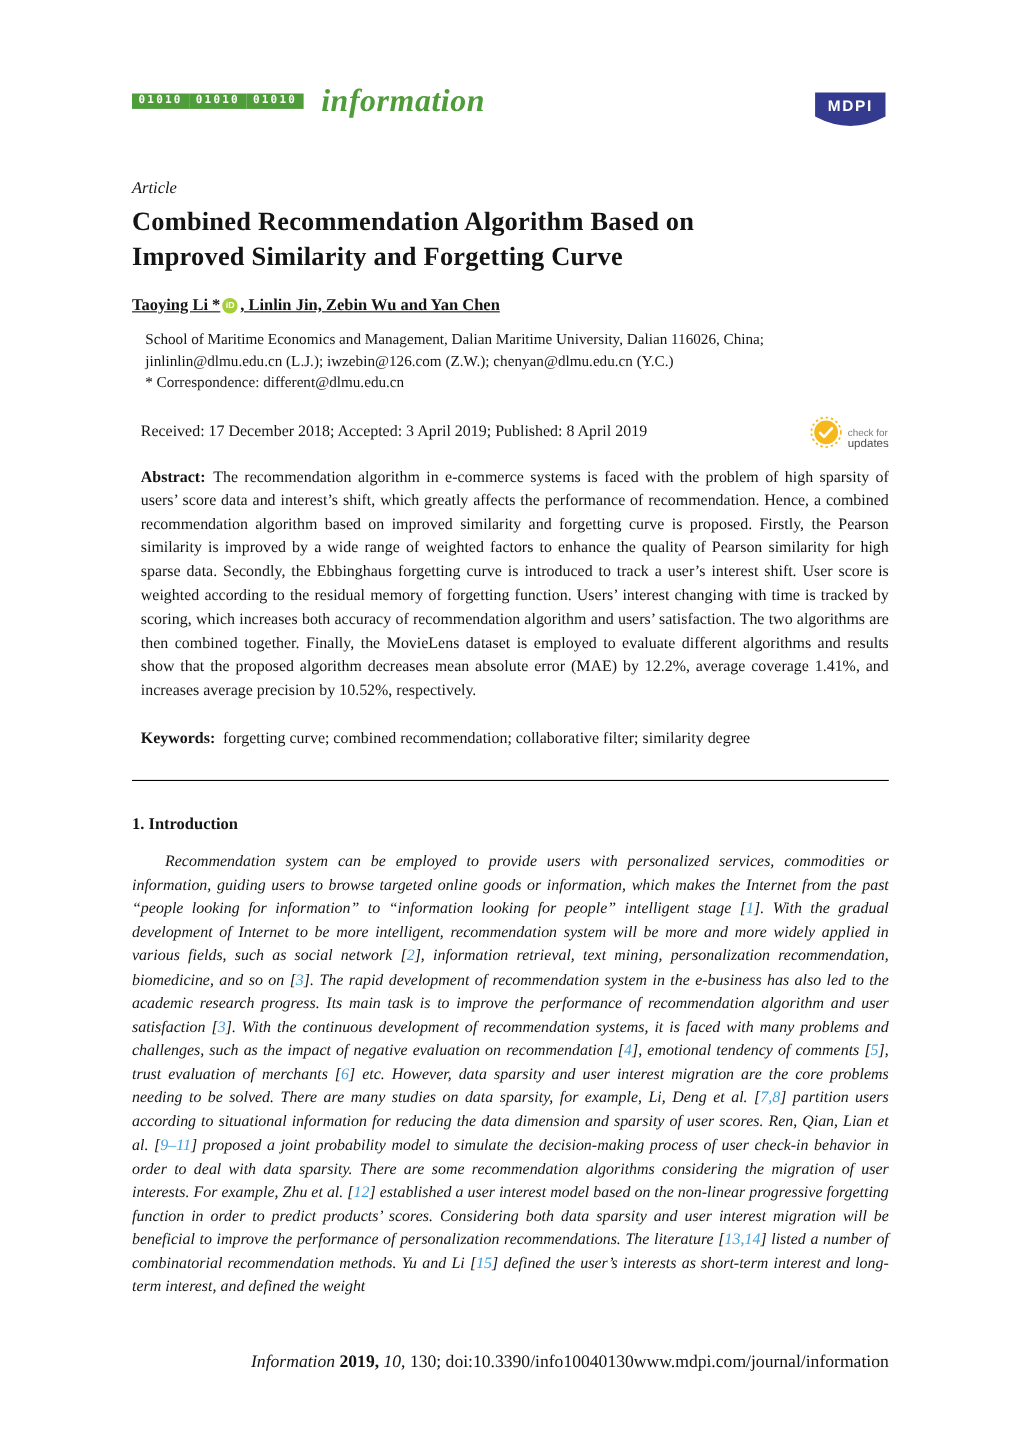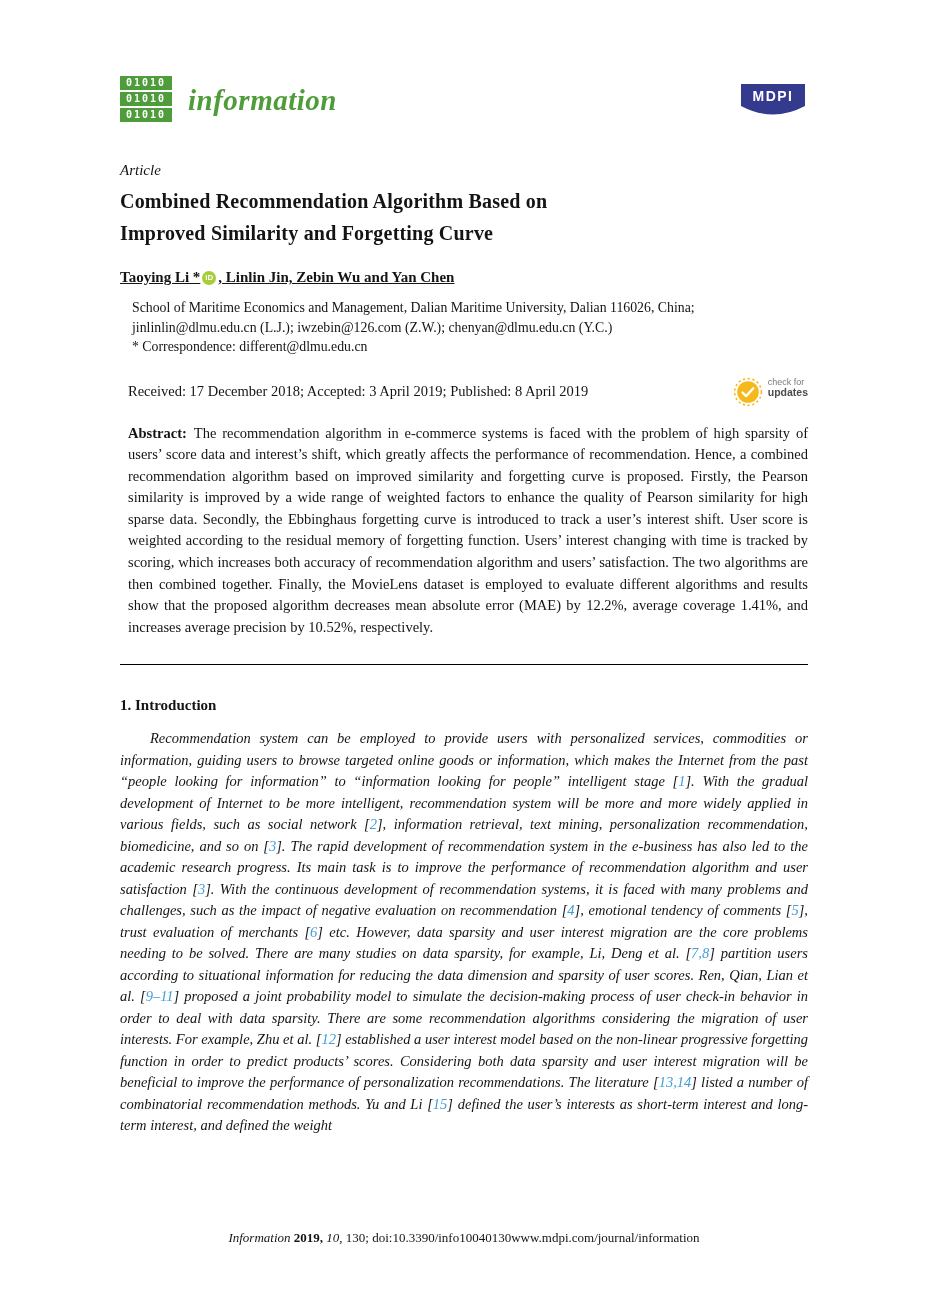--- a/index.html
+++ b/index.html
@@ -7,67 +7,67 @@
   .page {
     position:relative; width:925px; height:1309px; margin:0 auto;
     background:#ffffff; font-family:"Liberation Serif", serif; color:#141414;
     overflow:hidden;
   }
   .content { padding:0 117px 0 120px; }
 
   
   .masthead { display:flex; justify-content:space-between; align-items:flex-start; padding-top:76px; }
   .logo-group { display:flex; align-items:center; }
-  .binary-logo { display:flex; flex-direction:column; }
+  .binary-logo { display:flex; flex-direction:row; }
   .binary-row {
     background:#4f9c3a; color:#ffffff; font-family:"DejaVu Sans Mono", monospace;
     font-weight:bold; font-size:10px; line-height:12px; letter-spacing:2px;
     padding:1px 4px; margin-bottom:2px; width:52px; text-align:center;
   }
   .journal-name {
     margin-left:16px; color:#4f9c3a; font-style:italic; font-weight:bold;
     font-size:29px; letter-spacing:0.5px;
   }
   .mdpi-wrap { margin-top:6px; }
 
   
   .article-type { margin-top:34px; font-style:italic; font-size:15px; }
-  .paper-title { margin-top:6px; font-size:20px; font-weight:bold; line-height:32px; letter-spacing:0.2px; }
+  .paper-title { margin-top:6px; font-size:24px; font-weight:bold; line-height:32px; letter-spacing:0.2px; }
   .authors { margin-top:20px; font-weight:bold; font-size:15px;text-decoration:underline; }
   .orcid {
     display:inline-block; width:14px; height:14px; border-radius:50%;
     background:#a6ce39; color:#ffffff; font-family:"Liberation Sans", sans-serif;
     font-size:8px; font-weight:bold; text-align:center; line-height:14px;
     vertical-align:2px; margin:0 2px;
   }
   .meta-block { margin-top:12px; margin-left:12px; font-size:13.8px; line-height:19.5px; }
   .dates-row { margin-top:20px; margin-left:8px; display:flex; justify-content:space-between; align-items:center; font-size:14.5px; }
-  .check-badge { display:flex; align-items:flex-start; gap:5px; cursor:pointer; }
+  .check-badge { display:flex; align-items:flex-end; gap:5px; cursor:pointer; }
   .check-text { font-family:"Liberation Sans", sans-serif; line-height:10px; }
   .check-line1 { font-size:9px; color:#7a7a7a; }
-  .check-line2 { font-size:10.5px; font-weight:bold; color:#4c4c4e; }
+  .check-line2 { font-size:10.5px; font-weight:normal; color:#4c4c4e; }
 
   .abstract { margin-top:16px; margin-left:8px; text-align:justify; font-size:14.5px; line-height:21.6px; }
   .abstract b, .keywords b { margin-right:7px; }
   .keywords { margin-top:22px; margin-left:8px; text-align:justify; font-size:14.5px; line-height:21.6px; }
 
   .divider { margin-top:26px; border:none; border-top:1.2px solid #000; }
 
   .section-heading { margin-top:32px; font-weight:bold; font-size:15px; }
   .body-para {
     margin-top:14px; text-align:justify; font-size:14.5px; line-height:21.5px;
     text-indent:30px;
     font-style:italic;
   }
   .cite { color:#3f9fd8; }
 
   
   .footer {
     position:absolute; left:120px; right:117px; top:1230px;
-    display:flex; justify-content:center; font-size:13px;
+    display:flex; justify-content:flex-end; font-size:16px;
   }
   .it { font-style:italic; }
   .bd { font-weight:bold; }
 </style>
 </head>
 <body>
 
 <div class="page">
   <div class="content">
 
@@ -115,20 +115,23 @@
           <span class="check-line1" style="display:block">check for</span>
           <span class="check-line2" style="display:block">updates</span>
         </span>
       </span>
     </div>
 
     <p class="abstract">
       <b>Abstract:</b><span>The recommendation algorithm in e-commerce systems is faced with the problem of high sparsity of users’ score data and interest’s shift, which greatly affects the performance of recommendation. Hence, a combined recommendation algorithm based on improved similarity and forgetting curve is proposed. Firstly, the Pearson similarity is improved by a wide range of weighted factors to enhance the quality of Pearson similarity for high sparse data. Secondly, the Ebbinghaus forgetting curve is introduced to track a user’s interest shift. User score is weighted according to the residual memory of forgetting function. Users’ interest changing with time is tracked by scoring, which increases both accuracy of recommendation algorithm and users’ satisfaction. The two algorithms are then combined together. Finally, the MovieLens dataset is employed to evaluate different algorithms and results show that the proposed algorithm decreases mean absolute error (MAE) by 12.2%, average coverage 1.41%, and increases average precision by 10.52%, respectively.</span>
     </p>
 
+    <p class="keywords">
+      <b>Keywords:</b><span>forgetting curve; combined recommendation; collaborative filter; similarity degree</span>
+    </p>
 
     <hr class="divider">
 
     <h2 class="section-heading">1. Introduction</h2>
 
     <p class="body-para">Recommendation system can be employed to provide users with personalized services, commodities or information, guiding users to browse targeted online goods or information, which makes the Internet from the past “people looking for information” to “information looking for people” intelligent stage [<span class="cite">1</span>]. With the gradual development of Internet to be more intelligent, recommendation system will be more and more widely applied in various fields, such as social network [<span class="cite">2</span>], information retrieval, text mining, personalization recommendation, biomedicine, and so on [<span class="cite">3</span>]. The rapid development of recommendation system in the e-business has also led to the academic research progress. Its main task is to improve the performance of recommendation algorithm and user satisfaction [<span class="cite">3</span>]. With the continuous development of recommendation systems, it is faced with many problems and challenges, such as the impact of negative evaluation on recommendation [<span class="cite">4</span>], emotional tendency of comments [<span class="cite">5</span>], trust evaluation of merchants [<span class="cite">6</span>] etc. However, data sparsity and user interest migration are the core problems needing to be solved. There are many studies on data sparsity, for example, Li, Deng et al. [<span class="cite">7,8</span>] partition users according to situational information for reducing the data dimension and sparsity of user scores. Ren, Qian, Lian et al. [<span class="cite">9–11</span>] proposed a joint probability model to simulate the decision-making process of user check-in behavior in order to deal with data sparsity. There are some recommendation algorithms considering the migration of user interests. For example, Zhu et al. [<span class="cite">12</span>] established a user interest model based on the non-linear progressive forgetting function in order to predict products’ scores. Considering both data sparsity and user interest migration will be beneficial to improve the performance of personalization recommendations. The literature [<span class="cite">13,14</span>] listed a number of combinatorial recommendation methods. Yu and Li [<span class="cite">15</span>] defined the user’s interests as short-term interest and long-term interest, and defined the weight</p>
 
   </div>
 
   <div class="footer">

